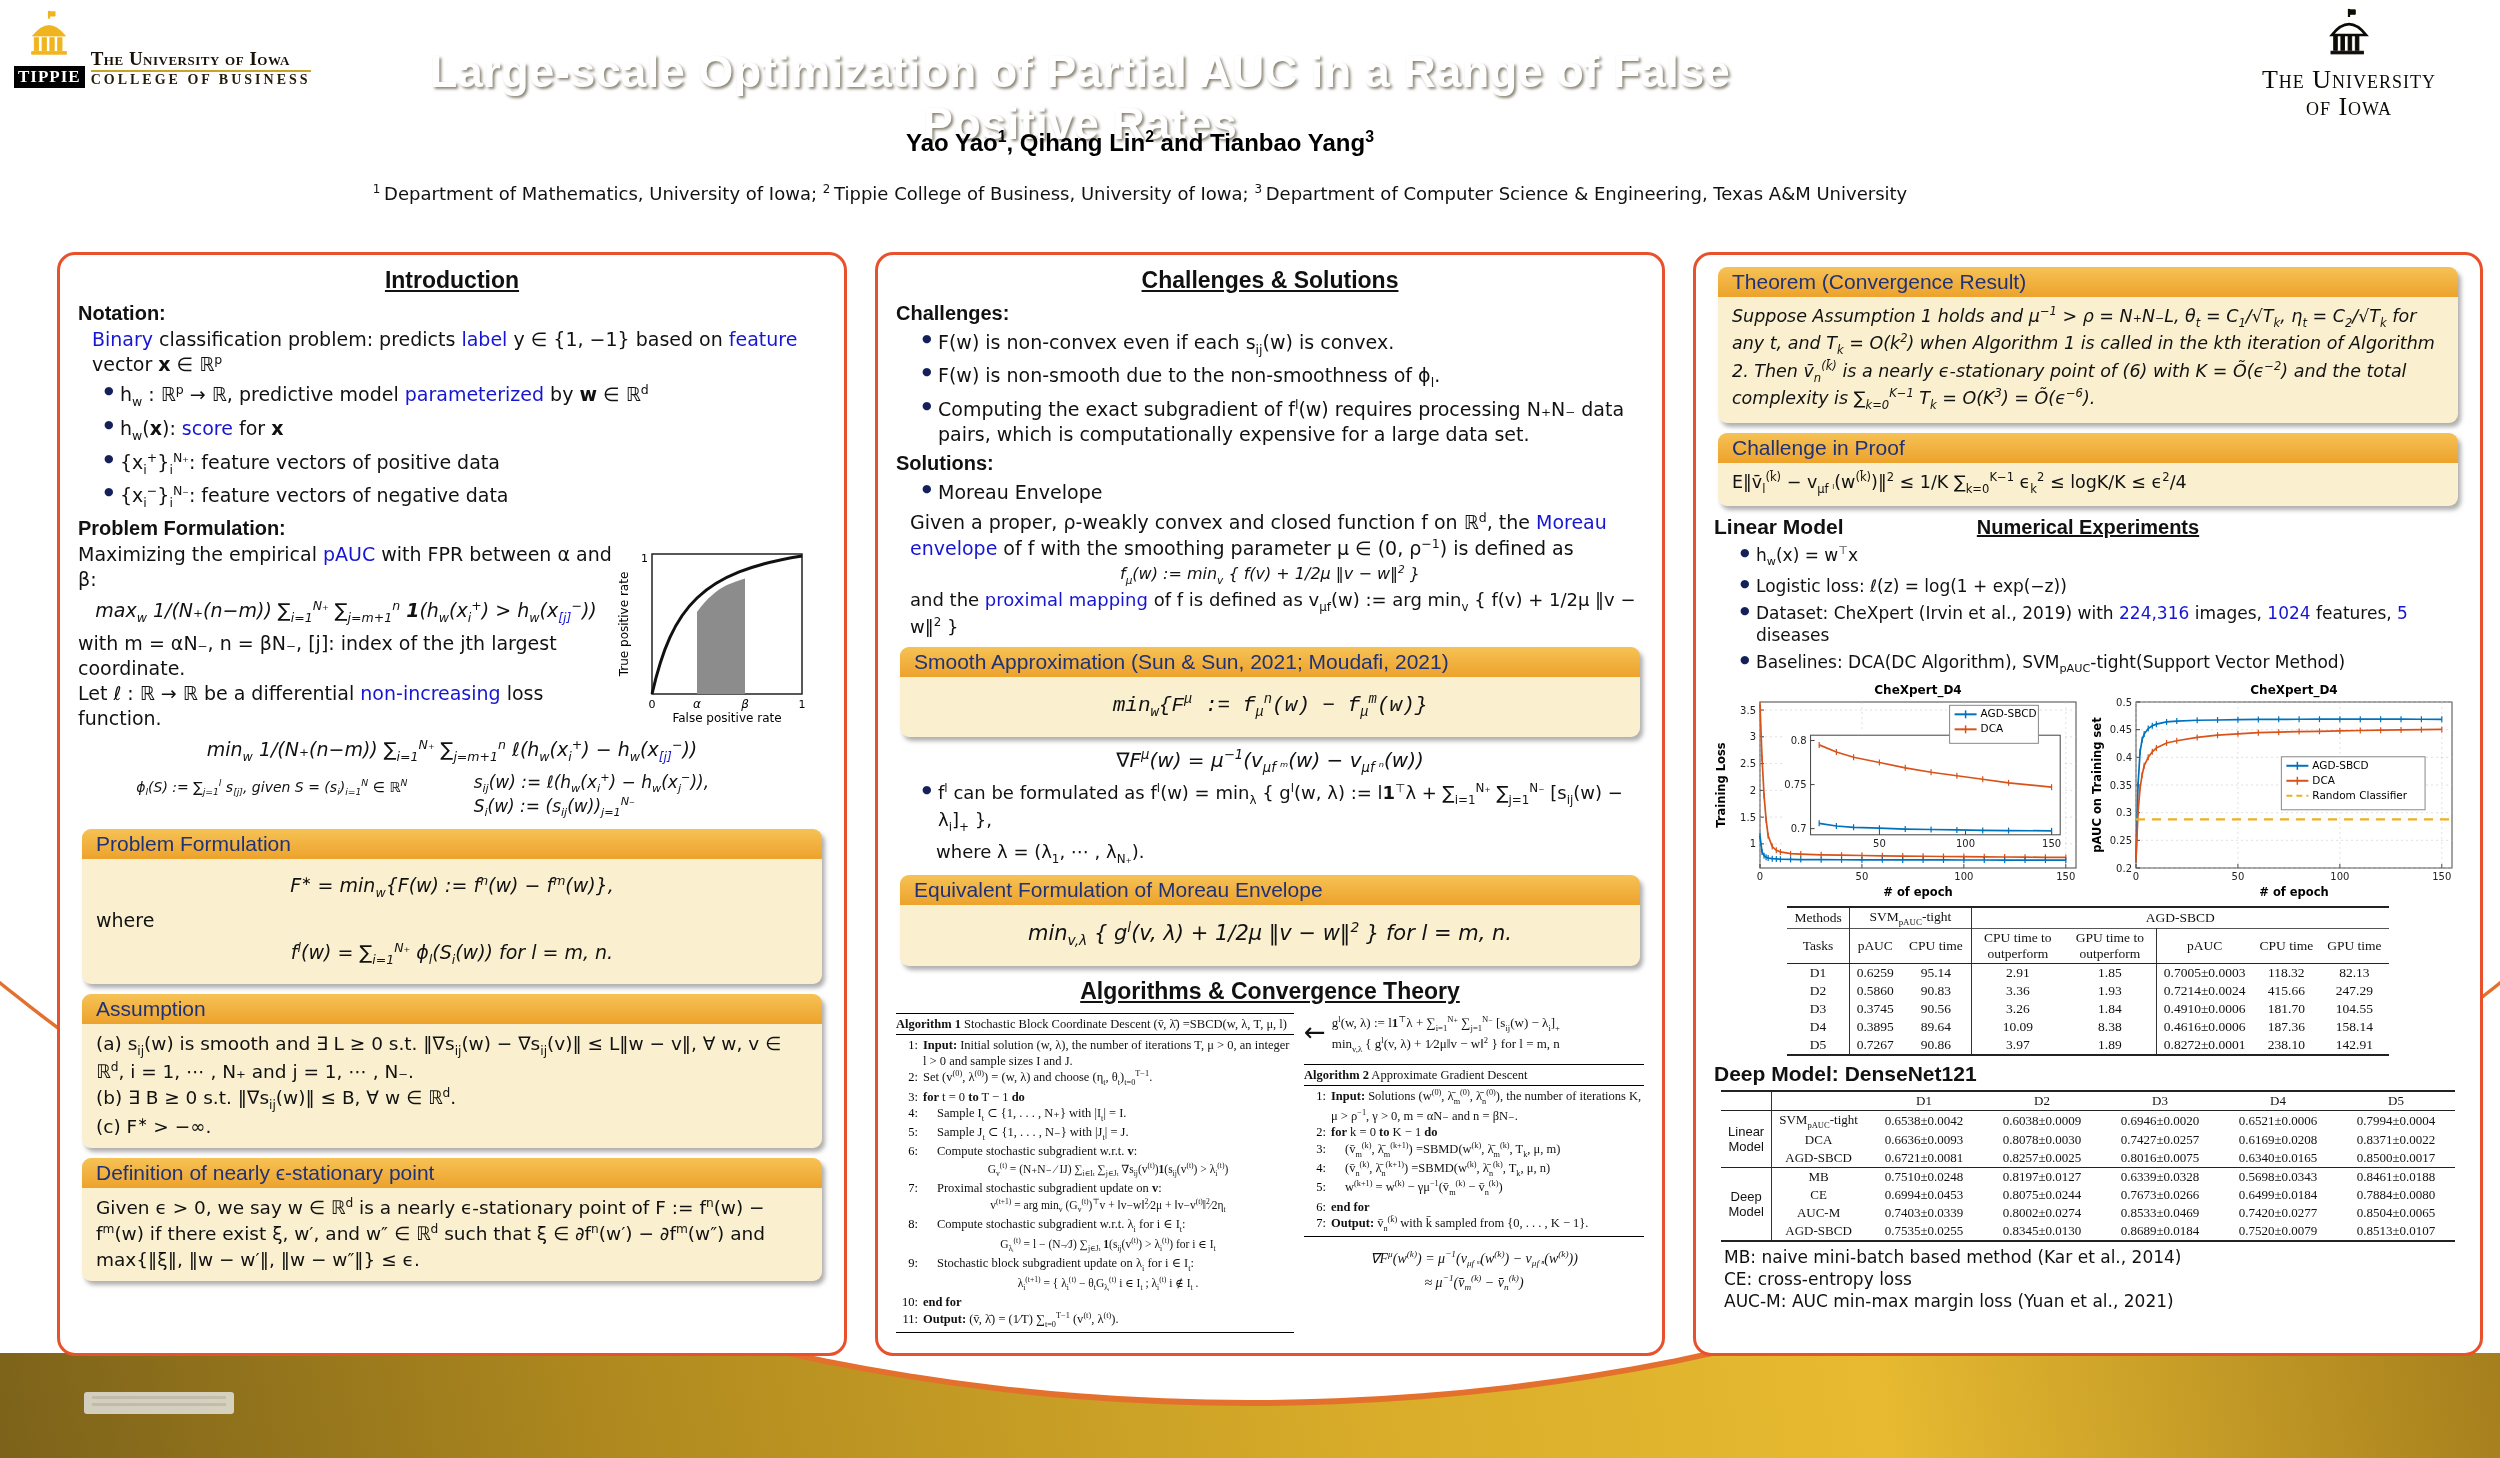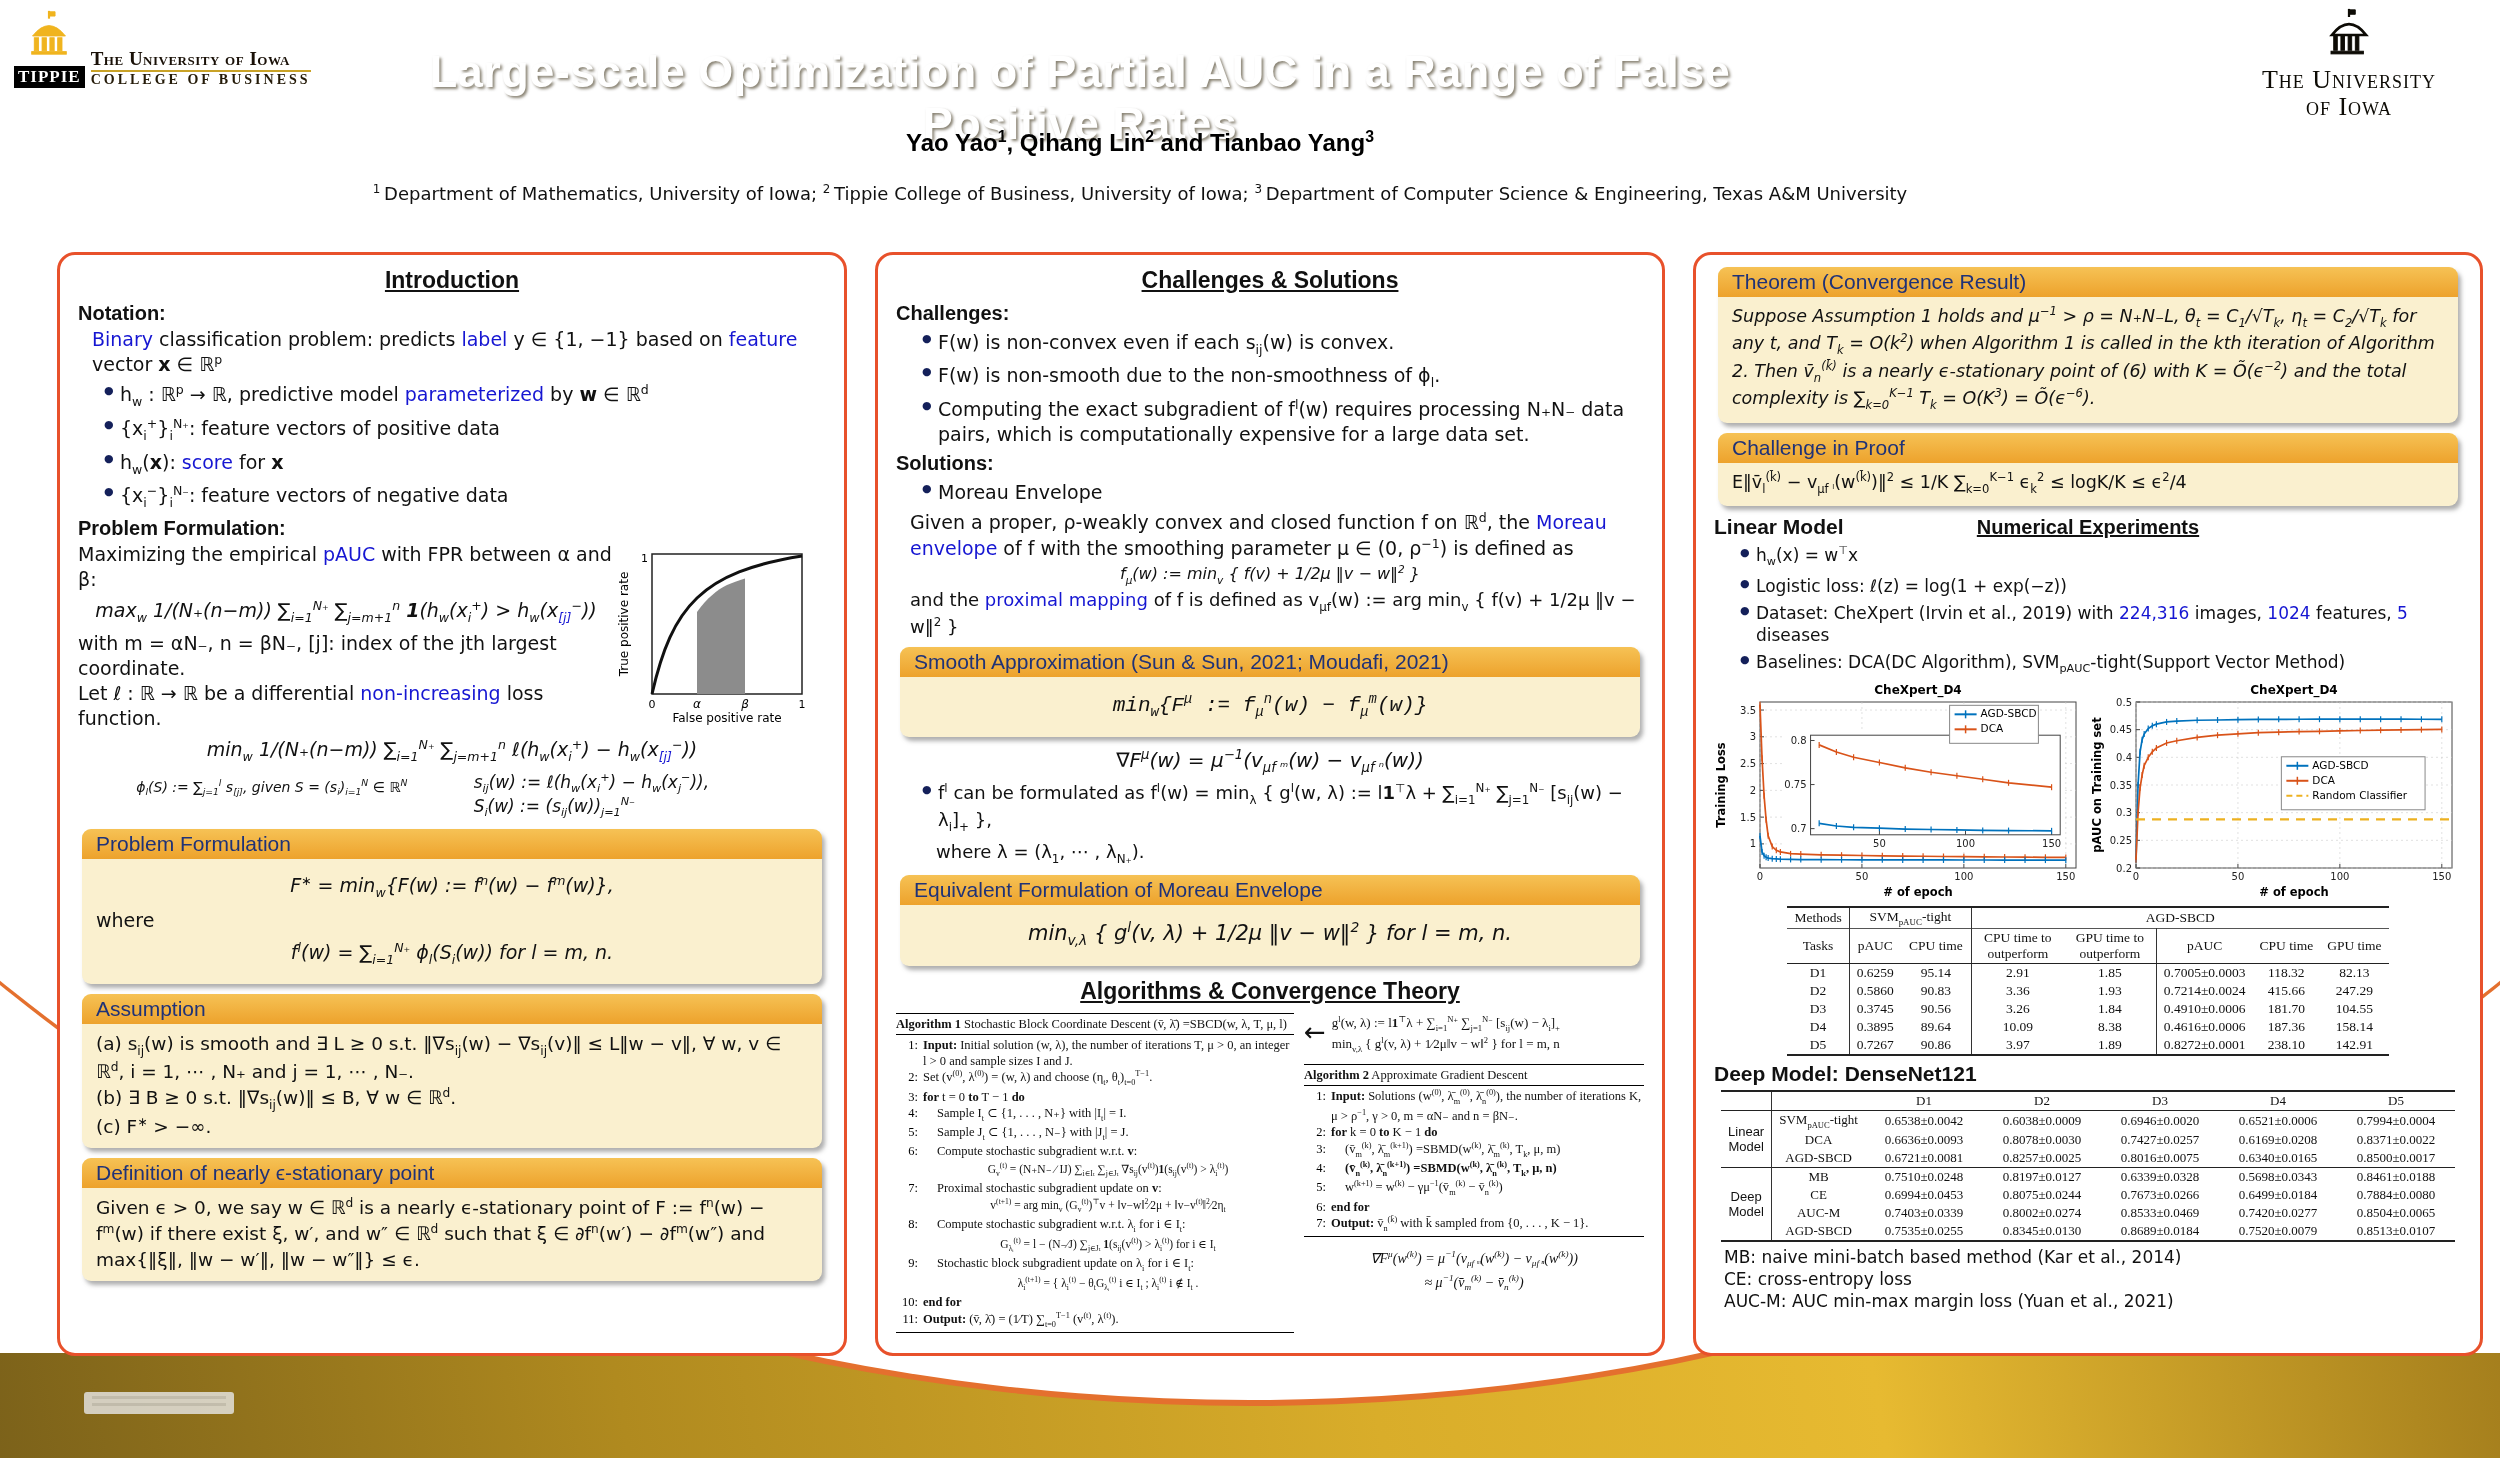--- a/index.html
+++ b/index.html
@@ -143,22 +143,22 @@
 
   <div class="authors">Yao Yao<span class="sp">1</span>, Qihang Lin<span class="sp">2</span> and Tianbao Yang<span class="sp">3</span></div>
   <div class="affil"><span class="sp">1 </span>Department of Mathematics, University of Iowa; <span class="sp">2 </span>Tippie College of Business, University of Iowa; <span class="sp">3 </span>Department of Computer Science &amp; Engineering, Texas A&amp;M University</div>
 
   <div class="col" id="col-left">
     <div class="sec-title">Introduction</div>
     <div class="lbl">Notation:</div>
     <div class="txt" style="padding-left:14px;"><span class="bl">Binary</span> classification problem: predicts <span class="bl">label</span> y ∈ {1, −1} based on <span class="bl">feature</span> vector <span class="b">x</span> ∈ ℝ<span class="sp">p</span></div>
     <ul class="blt txt">
       <li>h<span class="sb">w</span> : ℝ<span class="sp">p</span> → ℝ, predictive model <span class="bl">parameterized</span> by <span class="b">w</span> ∈ ℝ<span class="sp">d</span></li>
+      <li>h<span class="sb">w</span>(<span class="b">x</span>): <span class="bl">score</span> for <span class="b">x</span></li>
       <li>{x<span class="sb">i</span><span class="sp">+</span>}<span class="sb">i</span><span class="sp">N₊</span>: feature vectors of positive data</li>
-      <li>h<span class="sb">w</span>(<span class="b">x</span>): <span class="bl">score</span> for <span class="b">x</span></li>
       <li>{x<span class="sb">i</span><span class="sp">−</span>}<span class="sb">i</span><span class="sp">N₋</span>: feature vectors of negative data</li>
     </ul>
     <div class="lbl">Problem Formulation:</div>
     <div class="pf-row">
       <div class="pf-left">
         <div class="txt">Maximizing the empirical <span class="bl">pAUC</span> with FPR between α and β:</div>
         <div class="formula">max<span class="sb">w</span>  1∕(N₊(n−m)) ∑<span class="sb">i=1</span><span class="sp">N₊</span> ∑<span class="sb">j=m+1</span><span class="sp">n</span> <span class="b">1</span>(h<span class="sb">w</span>(x<span class="sb">i</span><span class="sp">+</span>) &gt; h<span class="sb">w</span>(x<span class="bsb">[j]</span><span class="sp">−</span>))</div>
         <div class="txt">with m = αN₋, n = βN₋, [j]: index of the jth largest coordinate.</div>
         <div class="txt">Let ℓ : ℝ → ℝ be a differential <span class="bl">non-increasing</span> loss function.</div>
       </div>
@@ -313,21 +313,21 @@
               <div class="aline">
                 <span class="anum">2:</span>
                 <span style=""><span class="b">for</span> k = 0 <span class="b">to</span> K − 1 <span class="b">do</span></span>
               </div>
               <div class="aline">
                 <span class="anum">3:</span>
                 <span style="padding-left:14px;">  (v̄<span class="sb">m</span><span class="sp">(k)</span>, λ̄<span class="sb">m</span><span class="sp">(k+1)</span>) =SBMD(w<span class="sp">(k)</span>, λ̄<span class="sb">m</span><span class="sp">(k)</span>, T<span class="sb">k</span>, μ, m)</span>
               </div>
               <div class="aline">
                 <span class="anum">4:</span>
-                <span style="padding-left:14px;font-weight:bold;">  (v̄<span class="sb">n</span><span class="sp">(k)</span>, λ̄<span class="sb">n</span><span class="sp">(k+1)</span>) =SBMD(w<span class="sp">(k)</span>, λ̄<span class="sb">n</span><span class="sp">(k)</span>, T<span class="sb">k</span>, μ, n)</span>
+                <span style="padding-left:14px;">  (v̄<span class="sb">n</span><span class="sp">(k)</span>, λ̄<span class="sb">n</span><span class="sp">(k+1)</span>) =SBMD(w<span class="sp">(k)</span>, λ̄<span class="sb">n</span><span class="sp">(k)</span>, T<span class="sb">k</span>, μ, n)</span>
               </div>
               <div class="aline">
                 <span class="anum">5:</span>
                 <span style="padding-left:14px;">  w<span class="sp">(k+1)</span> = w<span class="sp">(k)</span> − γμ<span class="sp">−1</span>(v̄<span class="sb">m</span><span class="sp">(k)</span> − v̄<span class="sb">n</span><span class="sp">(k)</span>)</span>
               </div>
               <div class="aline">
                 <span class="anum">6:</span>
                 <span style=""><span class="b">end for</span></span>
               </div>
               <div class="aline">

